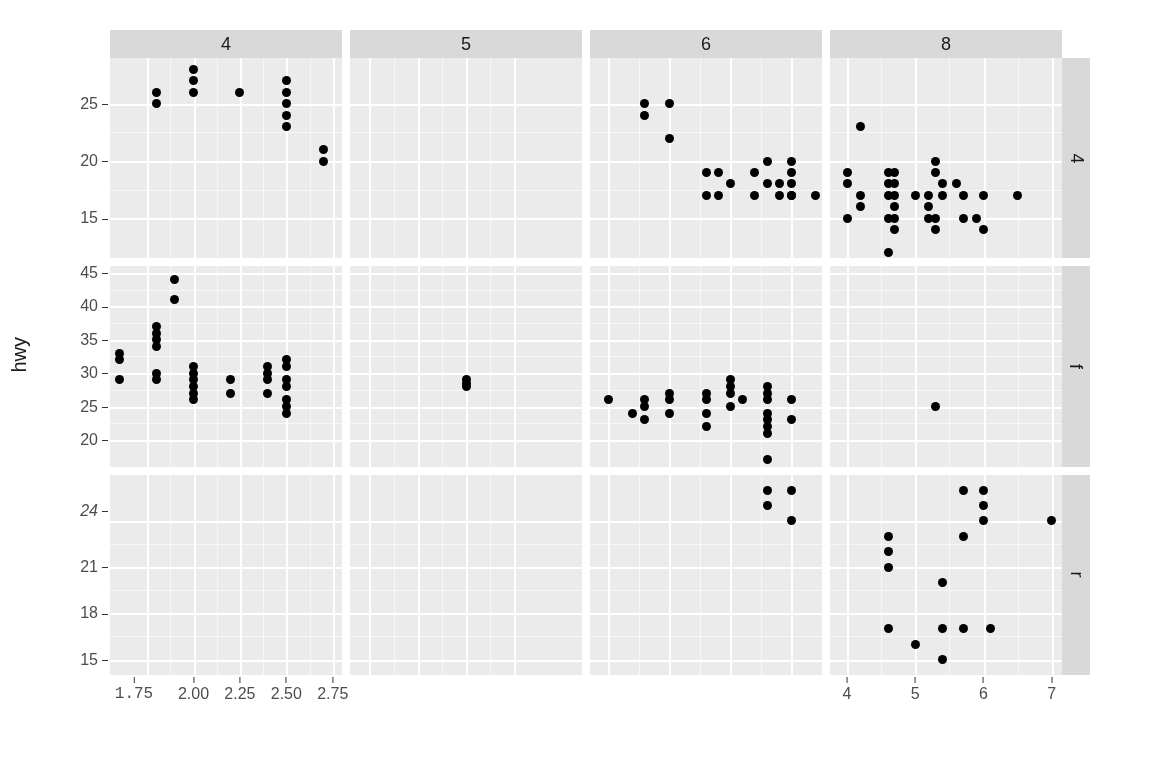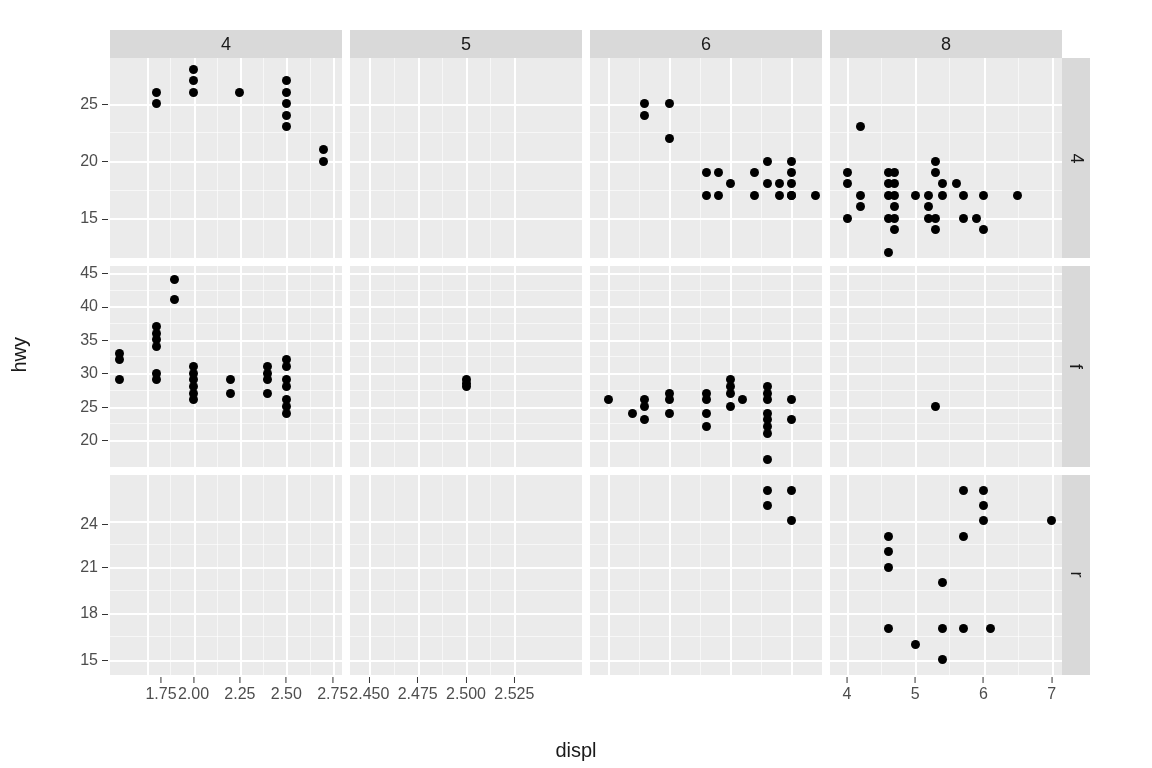--- a/index.html
+++ b/index.html
@@ -120,21 +120,20 @@
     background:#333;
     margin: 0 auto 2px auto;
   }
 </style>
 </head>
 <body>
 
 <div class="chart-root">
 
   <div class="axis-title-y">hwy</div>
-  <div class="axis-title-x">displ</div>
 
   <div class="grid" id="grid">
       <div class="col-strip" style="left: 0px; width: 232px;">4</div>
       <div class="col-strip" style="left: 240px; width: 232px;">5</div>
       <div class="col-strip" style="left: 480px; width: 232px;">6</div>
       <div class="col-strip" style="left: 720px; width: 232px;">8</div>
       <div class="row-strip" style="top: 28px; height: 200.333px;">
         <span class="rot">4</span>
       </div>
       <div class="row-strip" style="top: 236.333px; height: 200.333px;">
@@ -153,34 +152,28 @@
         <div class="ytick" style="top: 140.233px; right: 0px;">25<span class="tickmark"></span></div>
         <div class="ytick" style="top: 106.844px; right: 0px;">30<span class="tickmark"></span></div>
         <div class="ytick" style="top: 73.4556px; right: 0px;">35<span class="tickmark"></span></div>
         <div class="ytick" style="top: 40.0667px; right: 0px;">40<span class="tickmark"></span></div>
         <div class="ytick" style="top: 6.67778px; right: 0px;">45<span class="tickmark"></span></div>
       </div>
       <div class="ytick-group" style="left: -70px; width: 68px; top: 444.667px; height: 200.333px;">
         <div class="ytick" style="top: 184.923px; right: 0px;">15<span class="tickmark"></span></div>
         <div class="ytick" style="top: 138.692px; right: 0px;">18<span class="tickmark"></span></div>
         <div class="ytick" style="top: 92.4615px; right: 0px;">21<span class="tickmark"></span></div>
-        <div class="ytick" style="top: 49px; right: 0px;">24<span class="tickmark"></span></div>
+        <div class="ytick" style="top: 36px; right: 0px; font-style: italic;">24<span class="tickmark"></span></div>
       </div>
       <div class="xtick-group" style="top: 647px; height: 45px; left: 0px; width: 232px;">
-        <div class="xtick" style="left: 51px;"><span class="tickmark"></span>1.75</div>
+        <div class="xtick" style="left: 24px; font-family: Liberation Mono, monospace;"><span class="tickmark"></span>1.75</div>
         <div class="xtick" style="left: 83.52px;"><span class="tickmark"></span>2.00</div>
         <div class="xtick" style="left: 129.92px;"><span class="tickmark"></span>2.25</div>
         <div class="xtick" style="left: 176.32px;"><span class="tickmark"></span>2.50</div>
         <div class="xtick" style="left: 222.72px;"><span class="tickmark"></span>2.75</div>
-      </div>
-      <div class="xtick-group" style="top: 647px; height: 45px; left: 240px; width: 232px;">
-        <div class="xtick" style="left: 19.3333px;"><span class="tickmark"></span>2.450</div>
-        <div class="xtick" style="left: 67.6667px;"><span class="tickmark"></span>2.475</div>
-        <div class="xtick" style="left: 116px;"><span class="tickmark"></span>2.500</div>
-        <div class="xtick" style="left: 164.333px;"><span class="tickmark"></span>2.525</div>
       </div>
       <div class="xtick-group" style="top: 647px; height: 45px; left: 720px; width: 232px;">
         <div class="xtick" style="left: 17.0588px;"><span class="tickmark"></span>4</div>
         <div class="xtick" style="left: 85.2941px;"><span class="tickmark"></span>5</div>
         <div class="xtick" style="left: 153.529px;"><span class="tickmark"></span>6</div>
         <div class="xtick" style="left: 221.765px;"><span class="tickmark"></span>7</div>
       </div>
       <div class="panel" style="left: 0px; top: 28px; width: 232px; height: 200.333px;">
         <div class="grid-line-h major" style="top: 160.267px;"></div>
         <div class="grid-line-h major" style="top: 103.029px;"></div>

